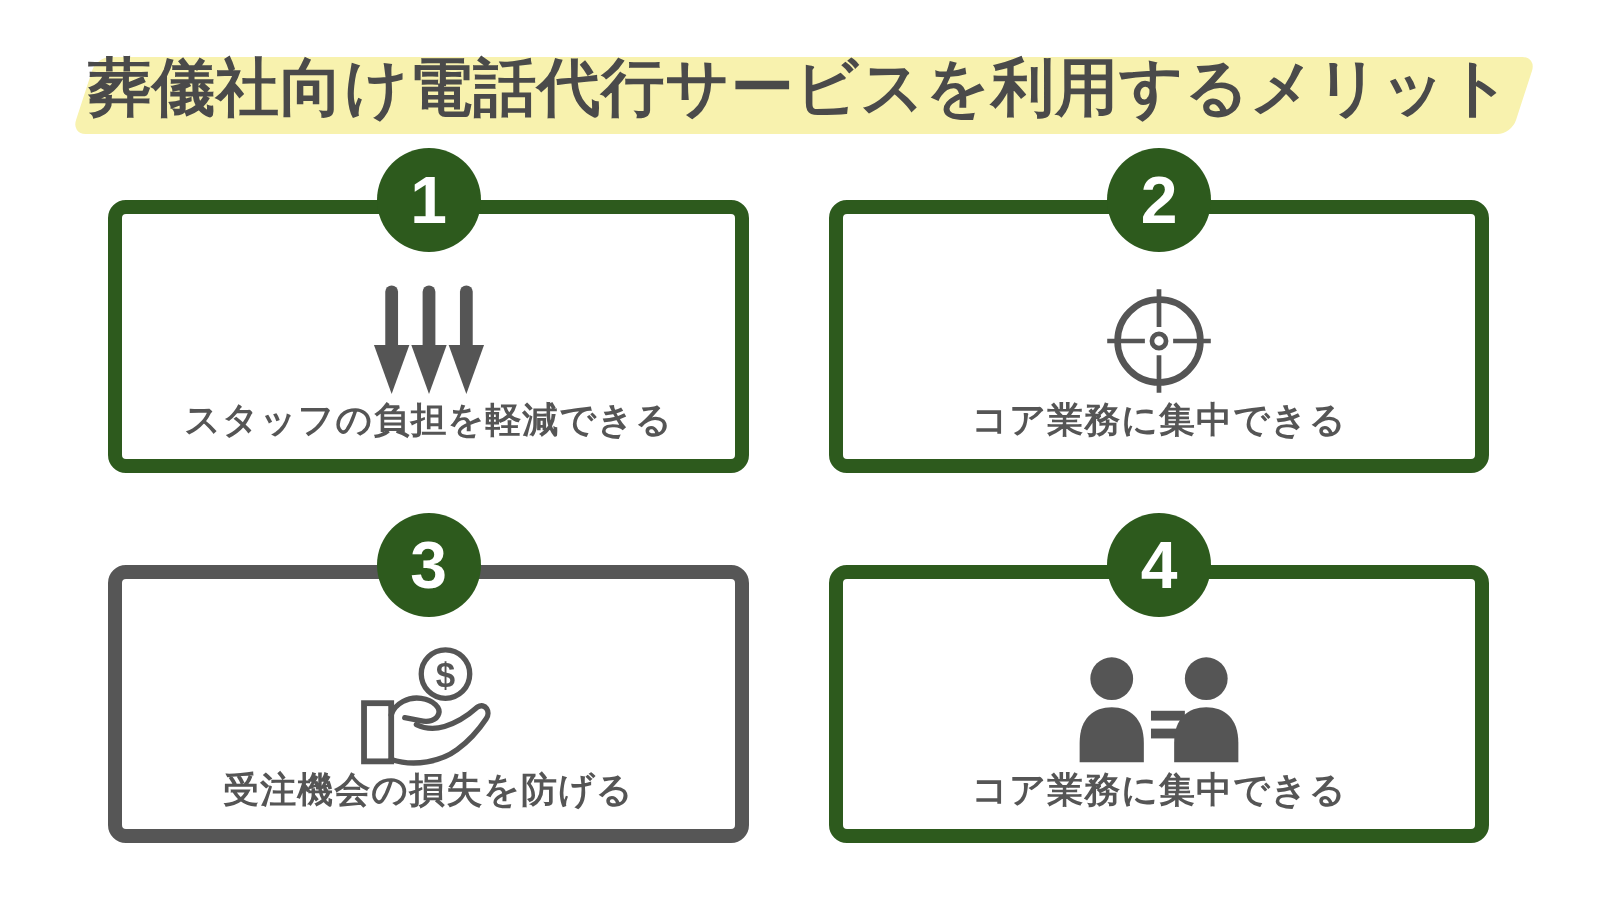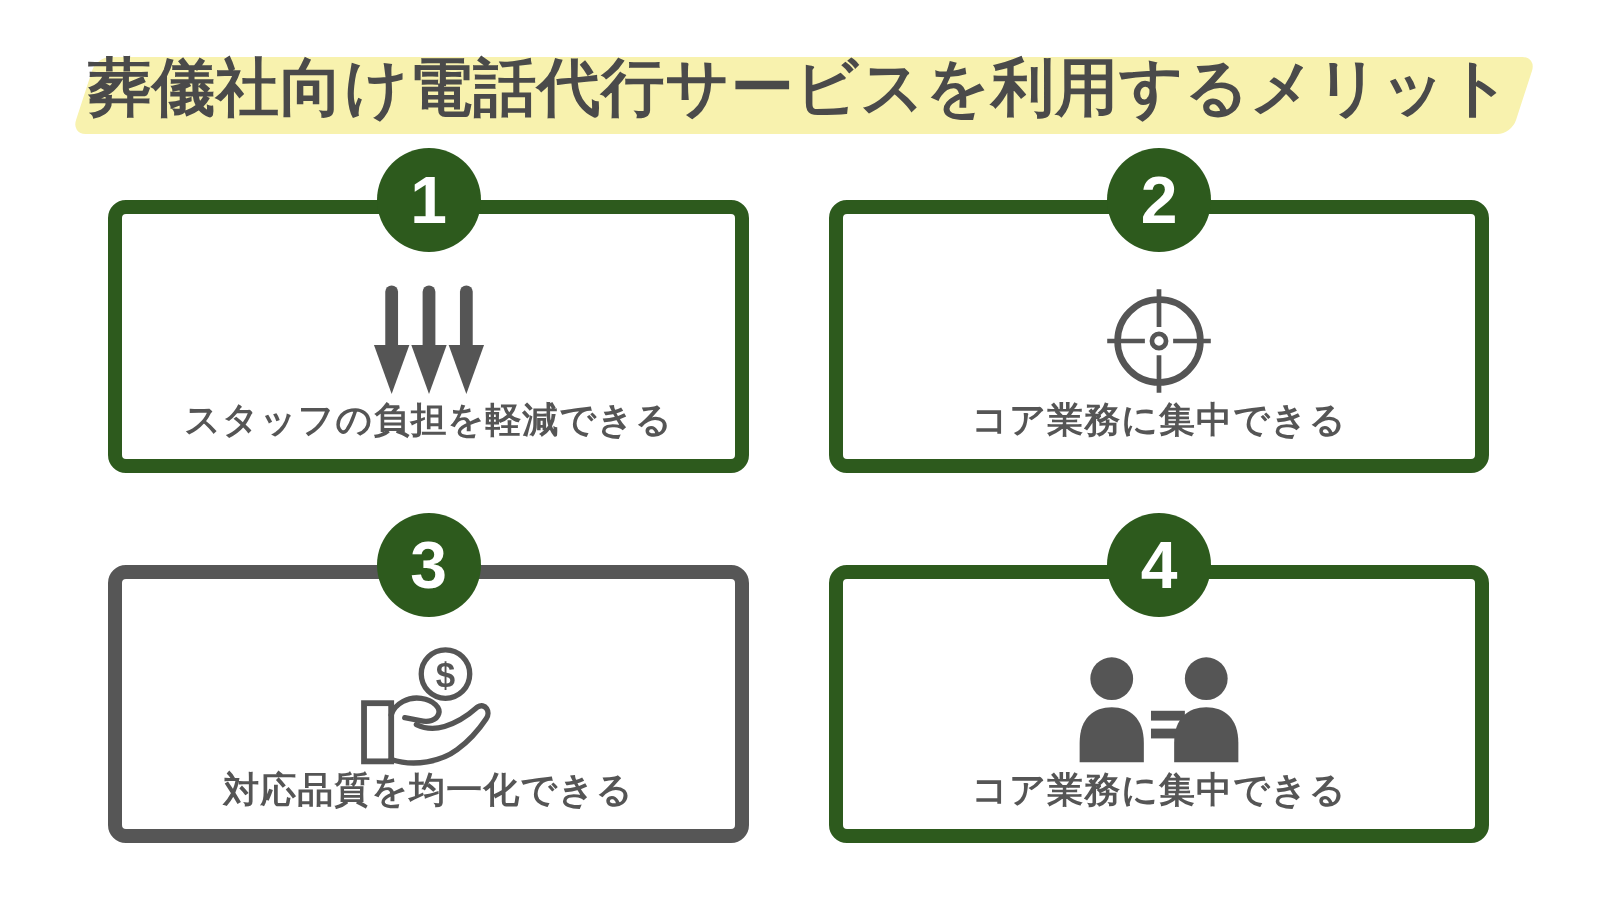--- a/index.html
+++ b/index.html
@@ -118,21 +118,21 @@
     </div>
     <div class="icon-box">
       <svg width="146" height="128" viewBox="0 0 150 132" aria-hidden="true">
         <circle cx="92" cy="30" r="25" fill="none" stroke="#555555" stroke-width="5.5"></circle>
         <text x="92" y="43" text-anchor="middle" font-size="36" font-weight="bold" fill="#555555">$</text>
         <rect x="8" y="60" width="28" height="60" fill="none" stroke="#555555" stroke-width="6"></rect>
         <path d="M36 72 C40 60 54 53 67 55 C80 57 87 65 85 71 C83 78 74 80 66 78 L50 75" fill="none" stroke="#555555" stroke-width="5.5" stroke-linecap="round" stroke-linejoin="round"></path>
         <path d="M36 118 C60 126 88 120 104 108 C116 99 126 88 134 76 C139 69 133 59 125 64 C116 72 105 80 91 84 C81 87 70 86 62 82" fill="none" stroke="#555555" stroke-width="5.5" stroke-linecap="round" stroke-linejoin="round"></path>
       </svg>
     </div>
-    <p class="card-label">対応品質を均一化できる</p>
+    <p class="card-label">受注機会の損失を防げる</p>
   </div>
 
   <div class="card card-4" style="border-color: rgb(45, 90, 29);">
     <div class="num-circle">
       <span>4</span>
     </div>
     <div class="icon-box">
       <svg width="170" height="107" viewBox="0 0 190 120" aria-hidden="true">
         <g fill="#555555">
           <circle cx="42" cy="26" r="24"></circle>

